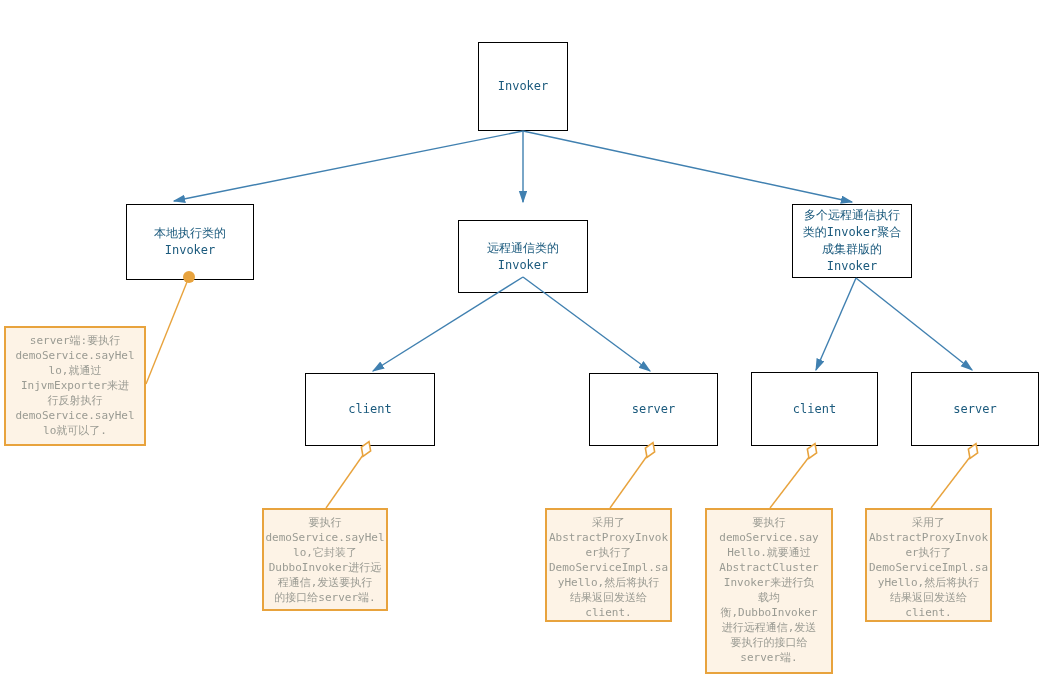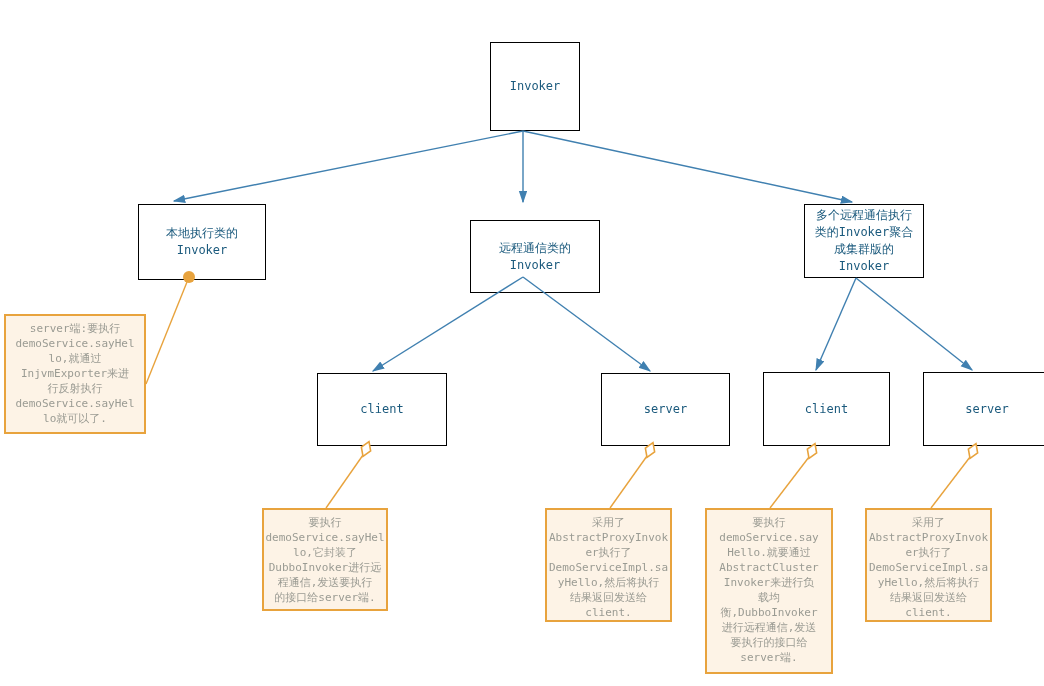--- a/index.html
+++ b/index.html
@@ -24,21 +24,20 @@
     box-sizing:border-box;
     background:#ffffff;
     border:1px solid var(--node-border);
     color:var(--node-text);
     font-size:12px;
     line-height:17px;
     display:flex;align-items:center;justify-content:center;
     text-align:center;
     white-space:pre-line;
     z-index:2;
-    margin-left:12px;
   }
   .note{
     position:absolute;
     box-sizing:border-box;
     background:var(--note-bg);
     border:2px solid var(--orange);
     color:var(--note-text);
     font-size:11px;
     line-height:15px;
     display:flex;align-items:flex-start;justify-content:center;
@@ -72,21 +71,21 @@
 Invoker</div>
 
   <div class="node" style="left:305px;top:373px;width:130px;height:73px;">client</div>
 
   <div class="node" style="left:589px;top:373px;width:129px;height:73px;">server</div>
 
   <div class="node" style="left:751px;top:372px;width:127px;height:74px;">client</div>
 
   <div class="node" style="left:911px;top:372px;width:128px;height:74px;">server</div>
 
-  <div class="note" style="left:4px;top:314px;width:142px;height:120px;">server端:要执行
+  <div class="note" style="left:4px;top:326px;width:142px;height:120px;">server端:要执行
 demoService.sayHel
 lo,就通过
 InjvmExporter来进
 行反射执行
 demoService.sayHel
 lo就可以了.</div>
 
   <div class="note" style="left:262px;top:508px;width:126px;height:103px;">要执行
 demoService.sayHel
 lo,它封装了

